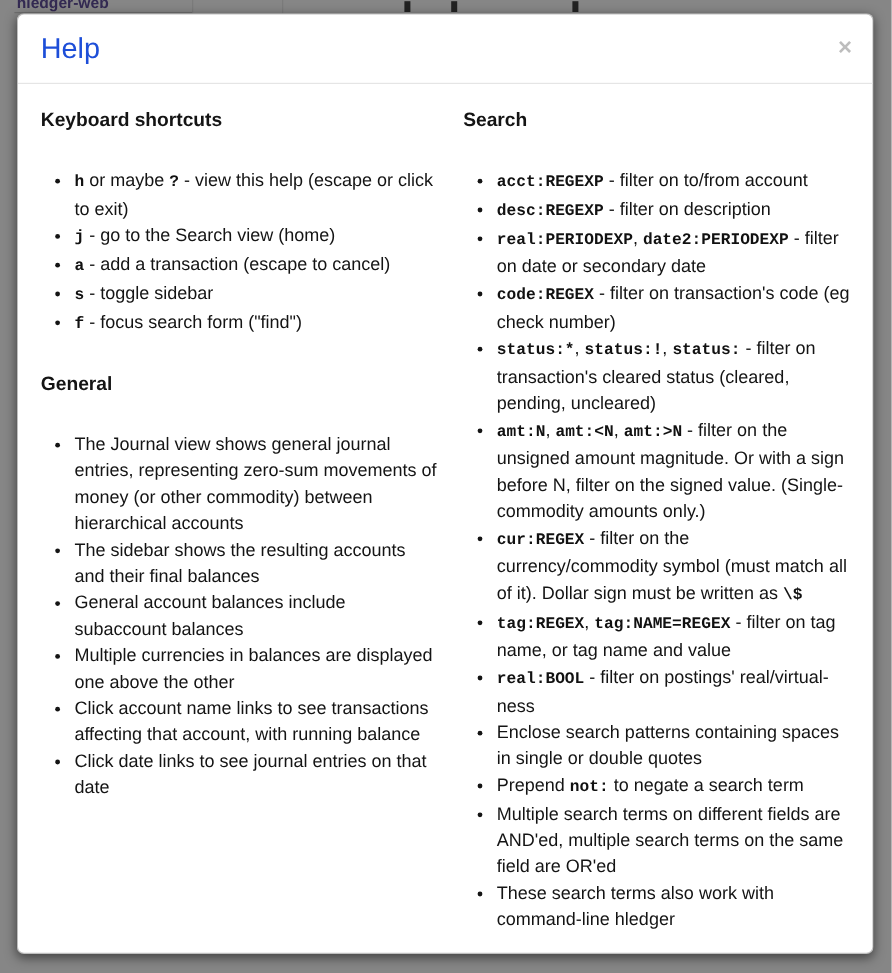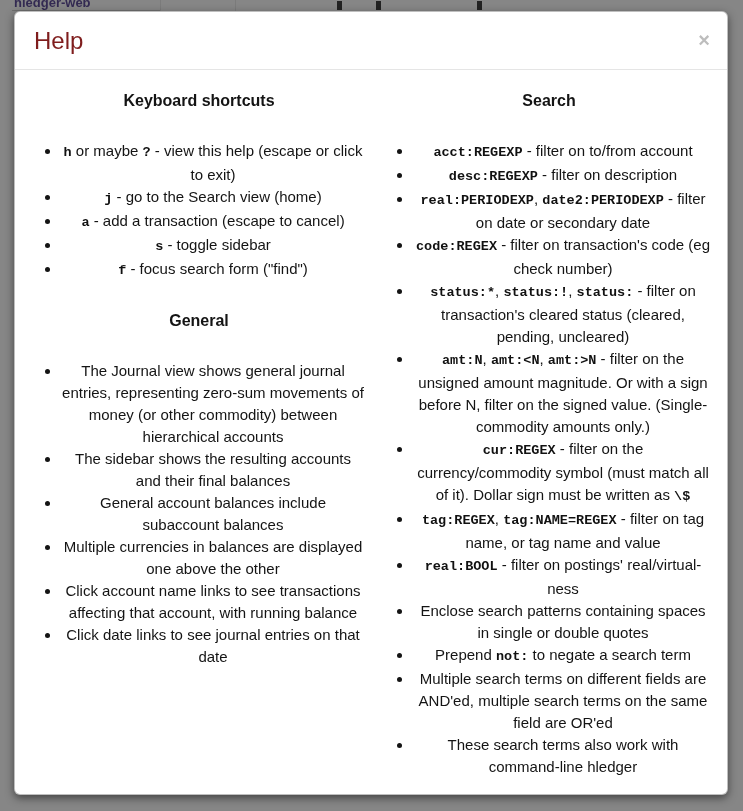--- a/index.html
+++ b/index.html
@@ -43,37 +43,37 @@
     box-shadow: 0 3px 9px rgba(0,0,0,0.5);
   }
   .modal-header {
     position: relative;
     padding: 13px 15px 12px 19px;
     border-bottom: 1px solid var(--header-border, #e5e5e5);
   }
   .modal-title {
     margin: 0;
     font-size: 24px; font-weight: 400; line-height: 32px;
-    color: #7f1d1d;
+    color: #1d4ed8;
   }
   .close-btn {
     position: absolute; top: 14px; right: 13px;
     background: none; border: none; padding: 4px;
     font-family: "Liberation Sans", sans-serif;
     font-size: 20px; font-weight: 700; line-height: 1;
     color: var(--close, #bdbdbd);
     cursor: pointer;
   }
   .modal-body {
     display: flex;
     padding: 20px 15px 20px 19px;
     box-sizing: border-box;
   }
-  .col-left  { width: 340px; padding-right: 10px; box-sizing: border-box; flex: none; text-align: center; }
-  .col-right { flex: 1; padding-left: 12px; text-align: center; }
+  .col-left  { width: 340px; padding-right: 10px; box-sizing: border-box; flex: none; }
+  .col-right { flex: 1; padding-left: 12px; }
 
   .section-heading {
     margin: 0;
     font-size: 16px; font-weight: 700; line-height: 22px;
   }
   .help-list {
     margin: 28px 0;
     padding-left: 27px;
     font-size: 15px; line-height: 22px;
   }

